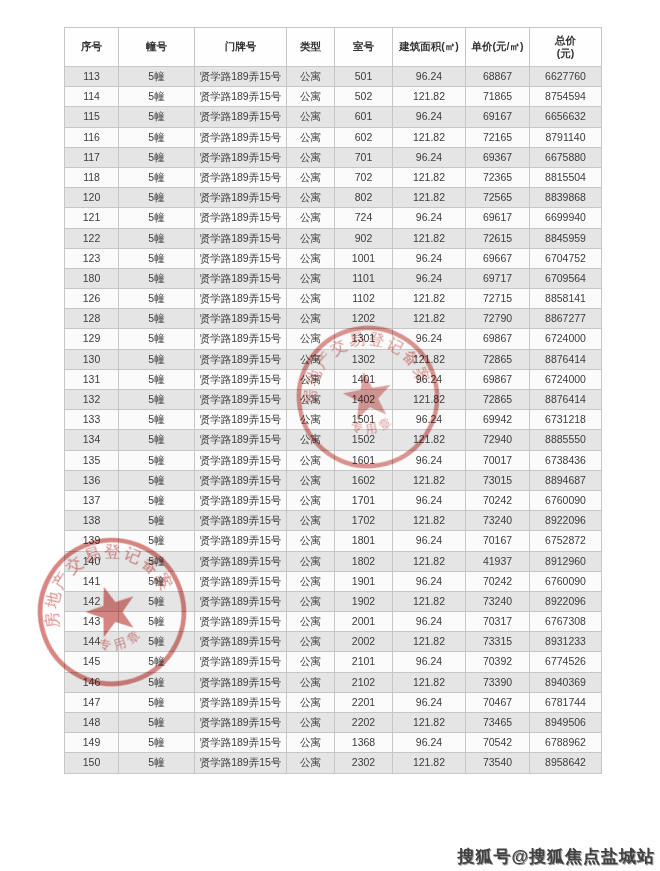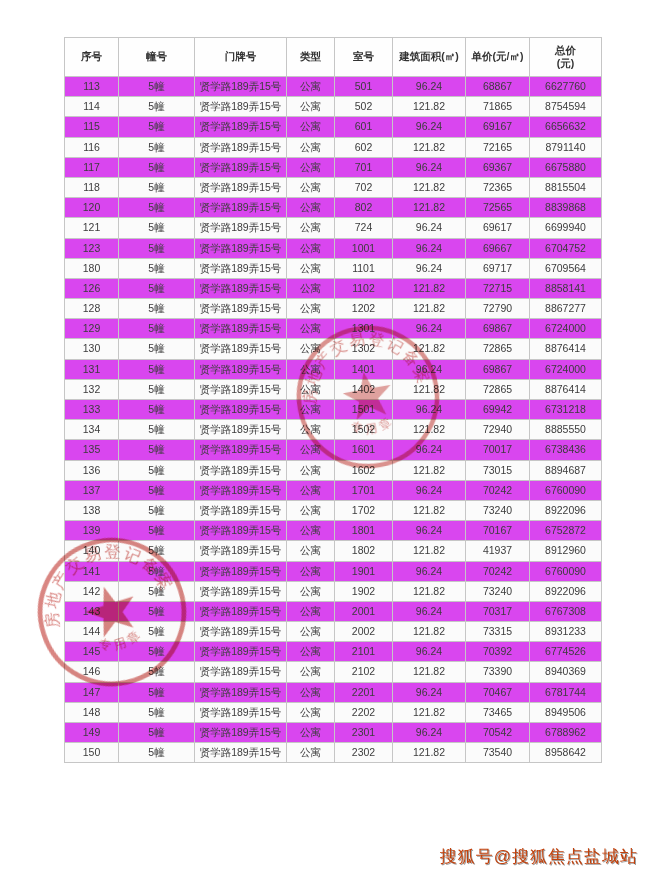--- a/index.html
+++ b/index.html
@@ -5,23 +5,23 @@
   html,body{margin:0;padding:0;}
   body{
     width:660px;height:871px;
     background:#ffffff;
     font-family:"Liberation Sans","DejaVu Sans",sans-serif;
     position:relative;overflow:hidden;
     color:#3a3a3a;
   }
   .page{position:absolute;inset:0;}
   table.price-table{
-    position:absolute;left:64px;top:37px;
+    position:absolute;left:64px;top:27px;
     width:537px;border-collapse:collapse;table-layout:fixed;
-    background:#d946ef;
+    background:#e5e5e5;
   }
   table.price-table th, table.price-table td{
     border:1px solid #c6c6c6;
     text-align:center;vertical-align:middle;
     font-size:10.5px;line-height:1.25;
     padding:0 1px;color:#3c3c3c;
     overflow:hidden;white-space:nowrap;
   }
   table.price-table th{
     font-weight:bold;font-size:10.5px;color:#333;
@@ -30,23 +30,23 @@
   table.price-table td{height:19.2px;}
   table.price-table tbody tr:nth-child(even) td{background:#fbfbfb;}
 
   
   .stamp{position:absolute;pointer-events:none;opacity:.62;filter:blur(.45px);mix-blend-mode:multiply;}
   .stamp svg{display:block;width:100%;height:100%;}
   .stamp-left{left:34px;top:534px;width:156px;height:156px;transform:rotate(-18deg);}
   .stamp-right{left:293px;top:322px;width:150px;height:150px;transform:rotate(-10deg);opacity:.55;}
 
   .watermark{
-    position:absolute;right:22px;bottom:3px;
-    font-size:17px;font-weight:normal;letter-spacing:1px;
-    color:#c2410c;
+    position:absolute;right:5px;bottom:3px;
+    font-size:17px;font-weight:bold;letter-spacing:1px;
+    color:#404040;
     text-shadow:1px 1px 0 rgba(140,140,140,.85), 0 0 2px rgba(255,255,255,.6);
   }
 </style>
 </head>
 <body>
 
 <div class="page">
 
   <table class="price-table">
     <colgroup>
@@ -147,20 +147,30 @@
           <td>121</td>
           <td>5幢</td>
           <td>贤学路189弄15号</td>
           <td>公寓</td>
           <td>724</td>
           <td>96.24</td>
           <td>69617</td>
           <td>6699940</td>
         </tr>
         <tr>
+          <td>122</td>
+          <td>5幢</td>
+          <td>贤学路189弄15号</td>
+          <td>公寓</td>
+          <td>902</td>
+          <td>121.82</td>
+          <td>72615</td>
+          <td>8845959</td>
+        </tr>
+        <tr>
           <td>123</td>
           <td>5幢</td>
           <td>贤学路189弄15号</td>
           <td>公寓</td>
           <td>1001</td>
           <td>96.24</td>
           <td>69667</td>
           <td>6704752</td>
         </tr>
         <tr>
@@ -391,21 +401,21 @@
           <td>2202</td>
           <td>121.82</td>
           <td>73465</td>
           <td>8949506</td>
         </tr>
         <tr>
           <td>149</td>
           <td>5幢</td>
           <td>贤学路189弄15号</td>
           <td>公寓</td>
-          <td>2301</td>
+          <td>1368</td>
           <td>96.24</td>
           <td>70542</td>
           <td>6788962</td>
         </tr>
         <tr>
           <td>150</td>
           <td>5幢</td>
           <td>贤学路189弄15号</td>
           <td>公寓</td>
           <td>2302</td>

